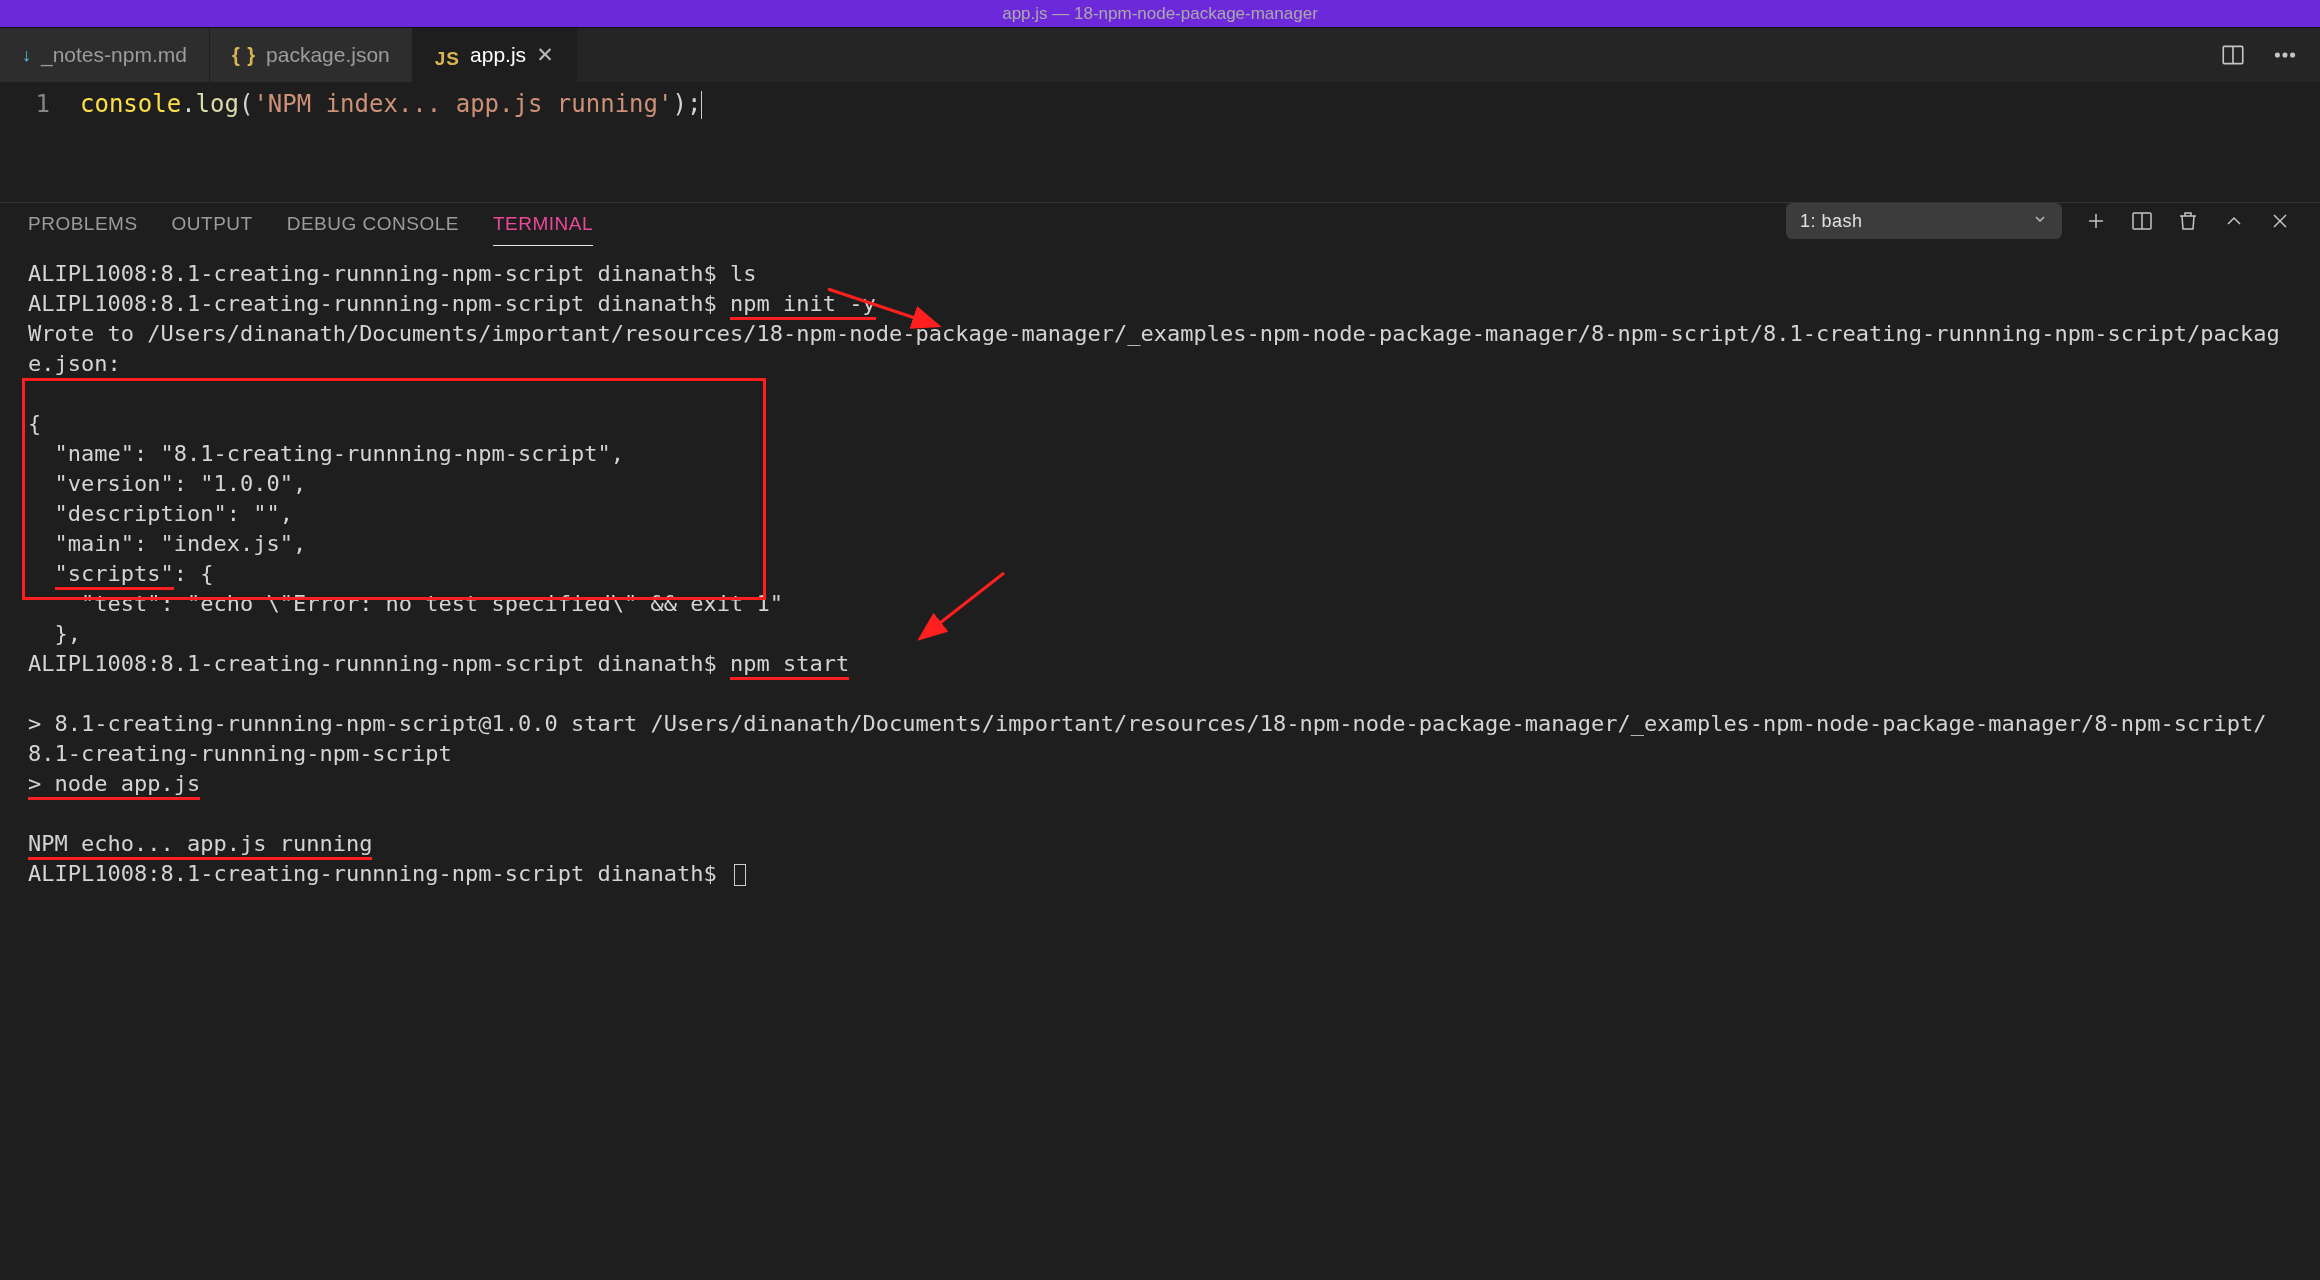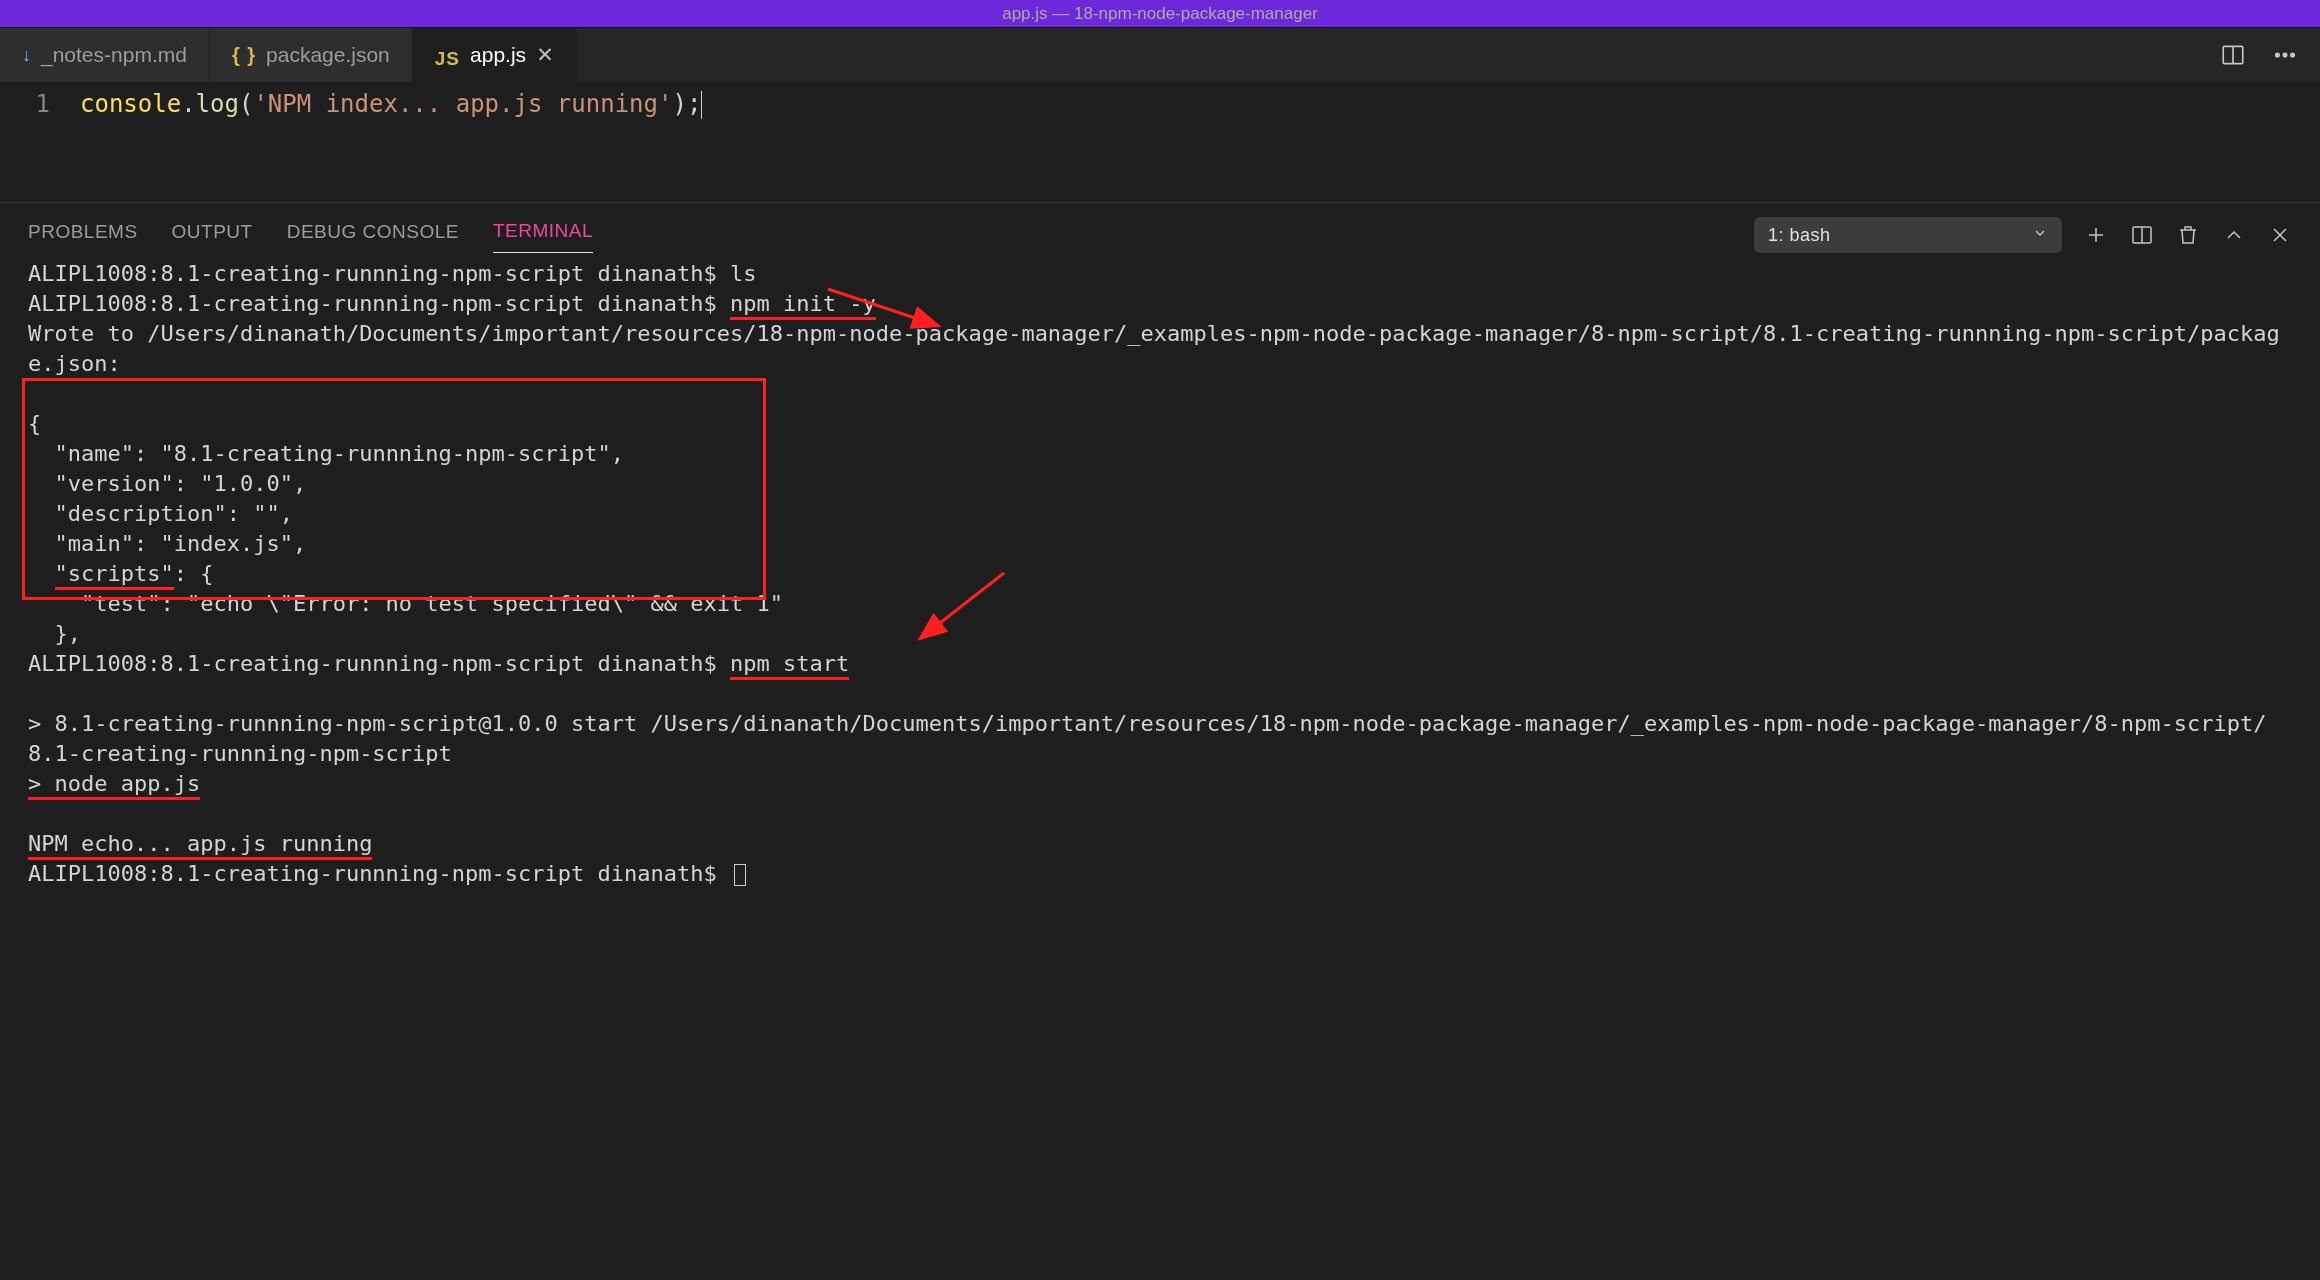--- a/index.html
+++ b/index.html
@@ -85,41 +85,41 @@
   .panel {
     flex:1;
     display:flex;
     flex-direction:column;
     background:#1e1e1e;
     border-top:1px solid #333;
     min-height:0;
   }
   .panel-tabs {
     display:flex;
-    align-items:flex-end;
+    align-items:flex-start;
     padding: 0 28px;
     height:50px;
     gap: 34px;
     flex-shrink:0;
     color:#9c9c9c;
     font-size:19px;
     letter-spacing:0.5px;
   }
   .panel-tab { cursor:pointer; padding:10px 0; }
   .panel-tab.active { color:#ec4899; border-bottom:1px solid #e7e7e7; }
   .panel-right {
     margin-left:auto;
     display:flex;
     align-items:center;
     gap:22px;
   }
   .term-select {
     display:flex; align-items:center; justify-content:space-between;
     background:#3c3c3c; color:#e1e1e1;
-    width:308px; height:36px; padding:0 14px;
+    width:276px; height:36px; padding:0 14px;
     border-radius:6px; font-size:18px;
   }
   .panel-right .icon-btn svg { width:24px; height:24px; }
 
   .terminal {
     flex:1;
     overflow:hidden;
     padding: 6px 28px 10px 28px;
     font-family: Menlo, Consolas, "DejaVu Sans Mono", monospace;
     font-size:22px;

